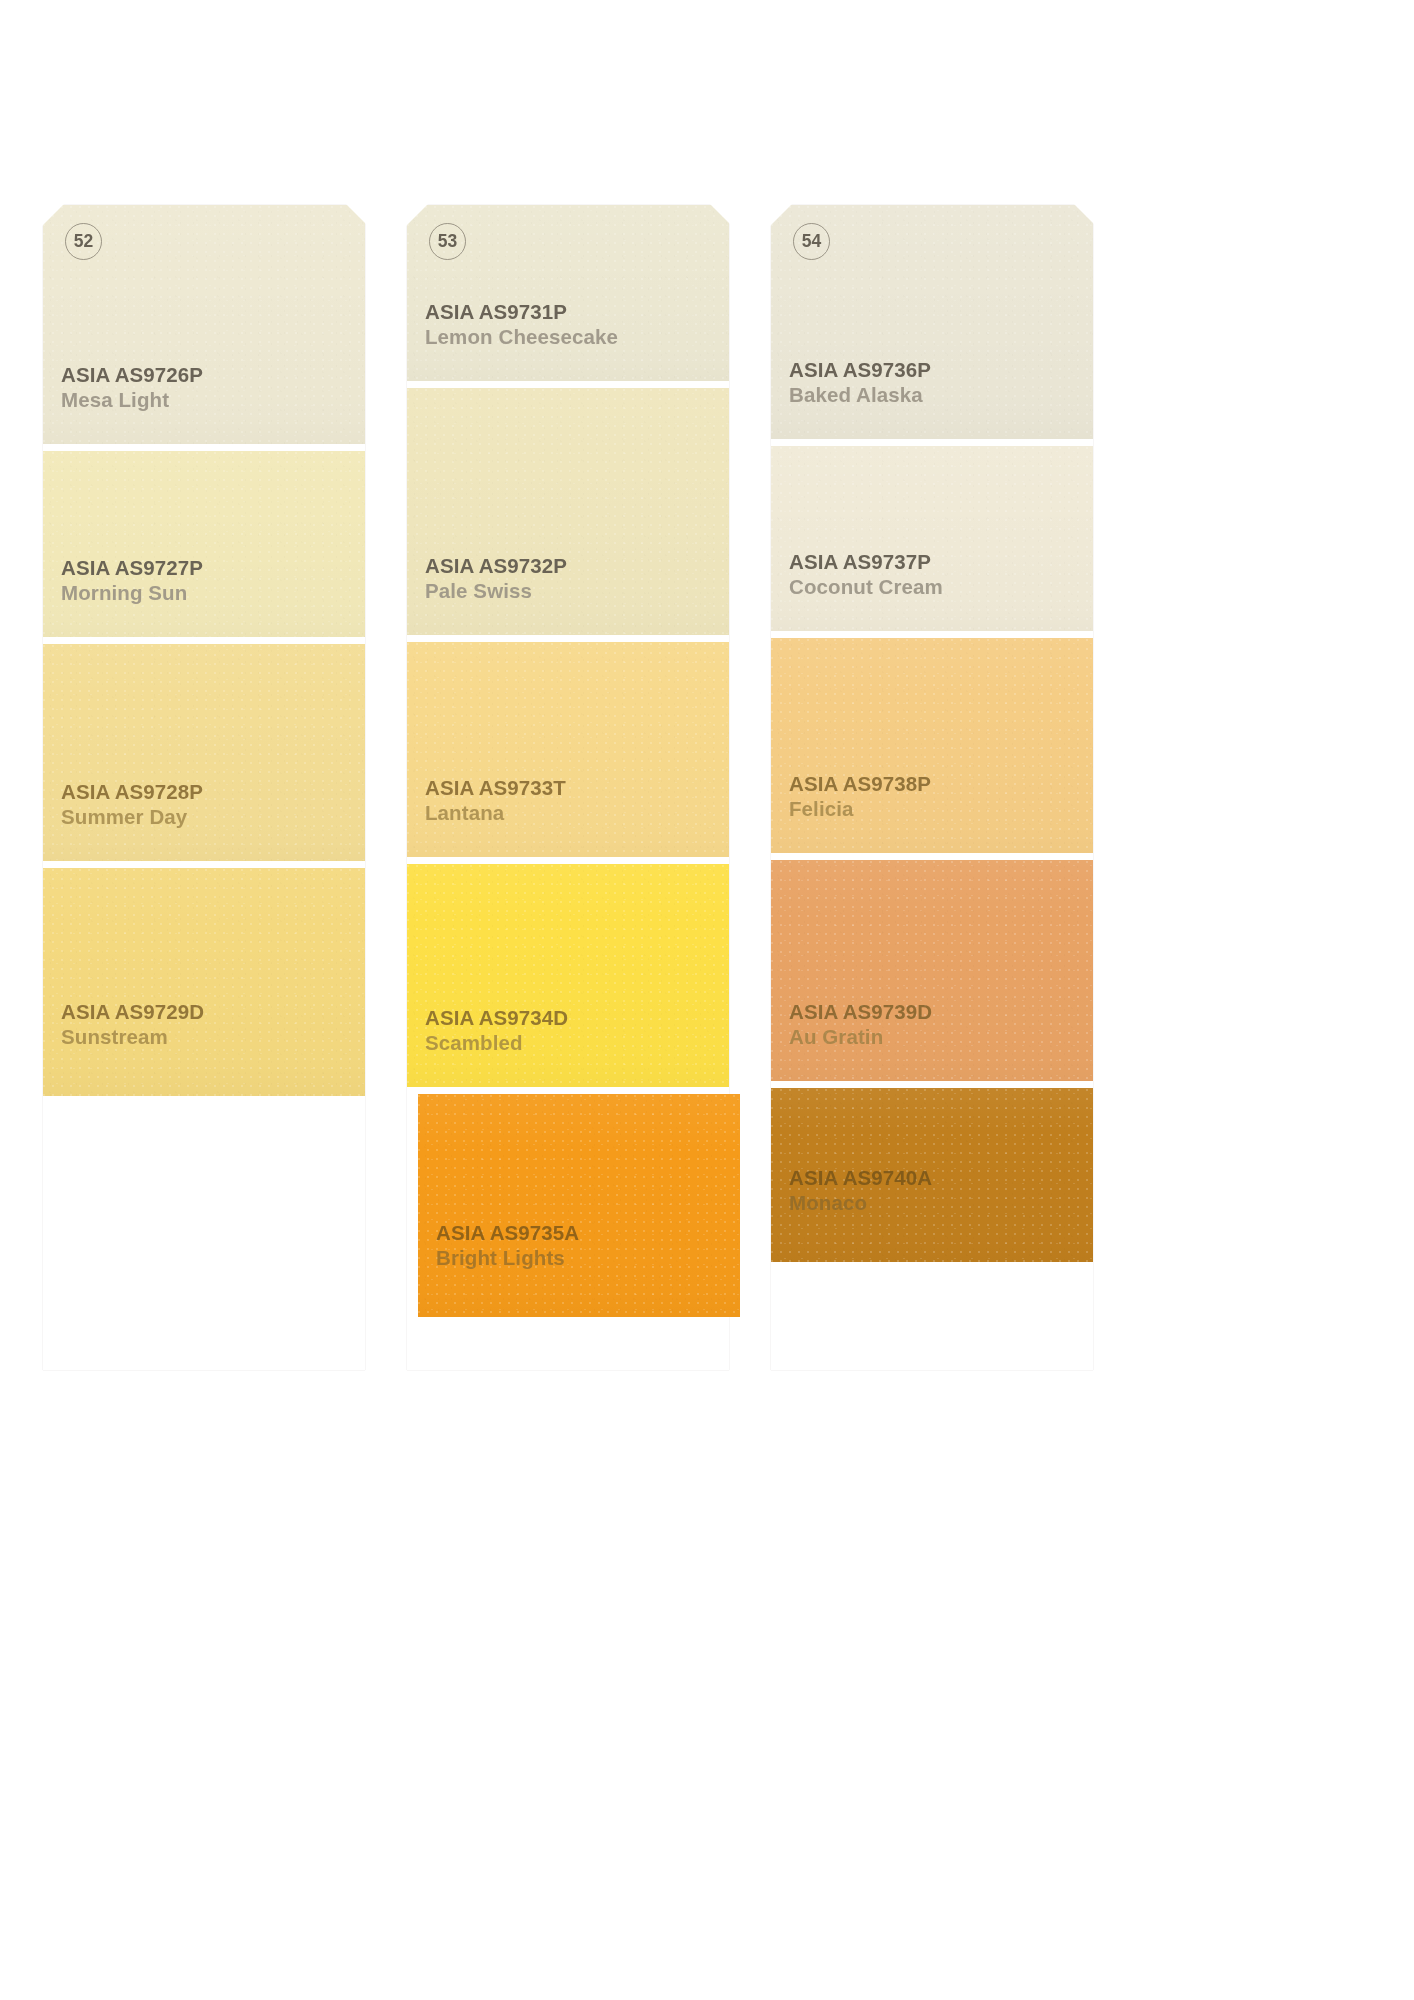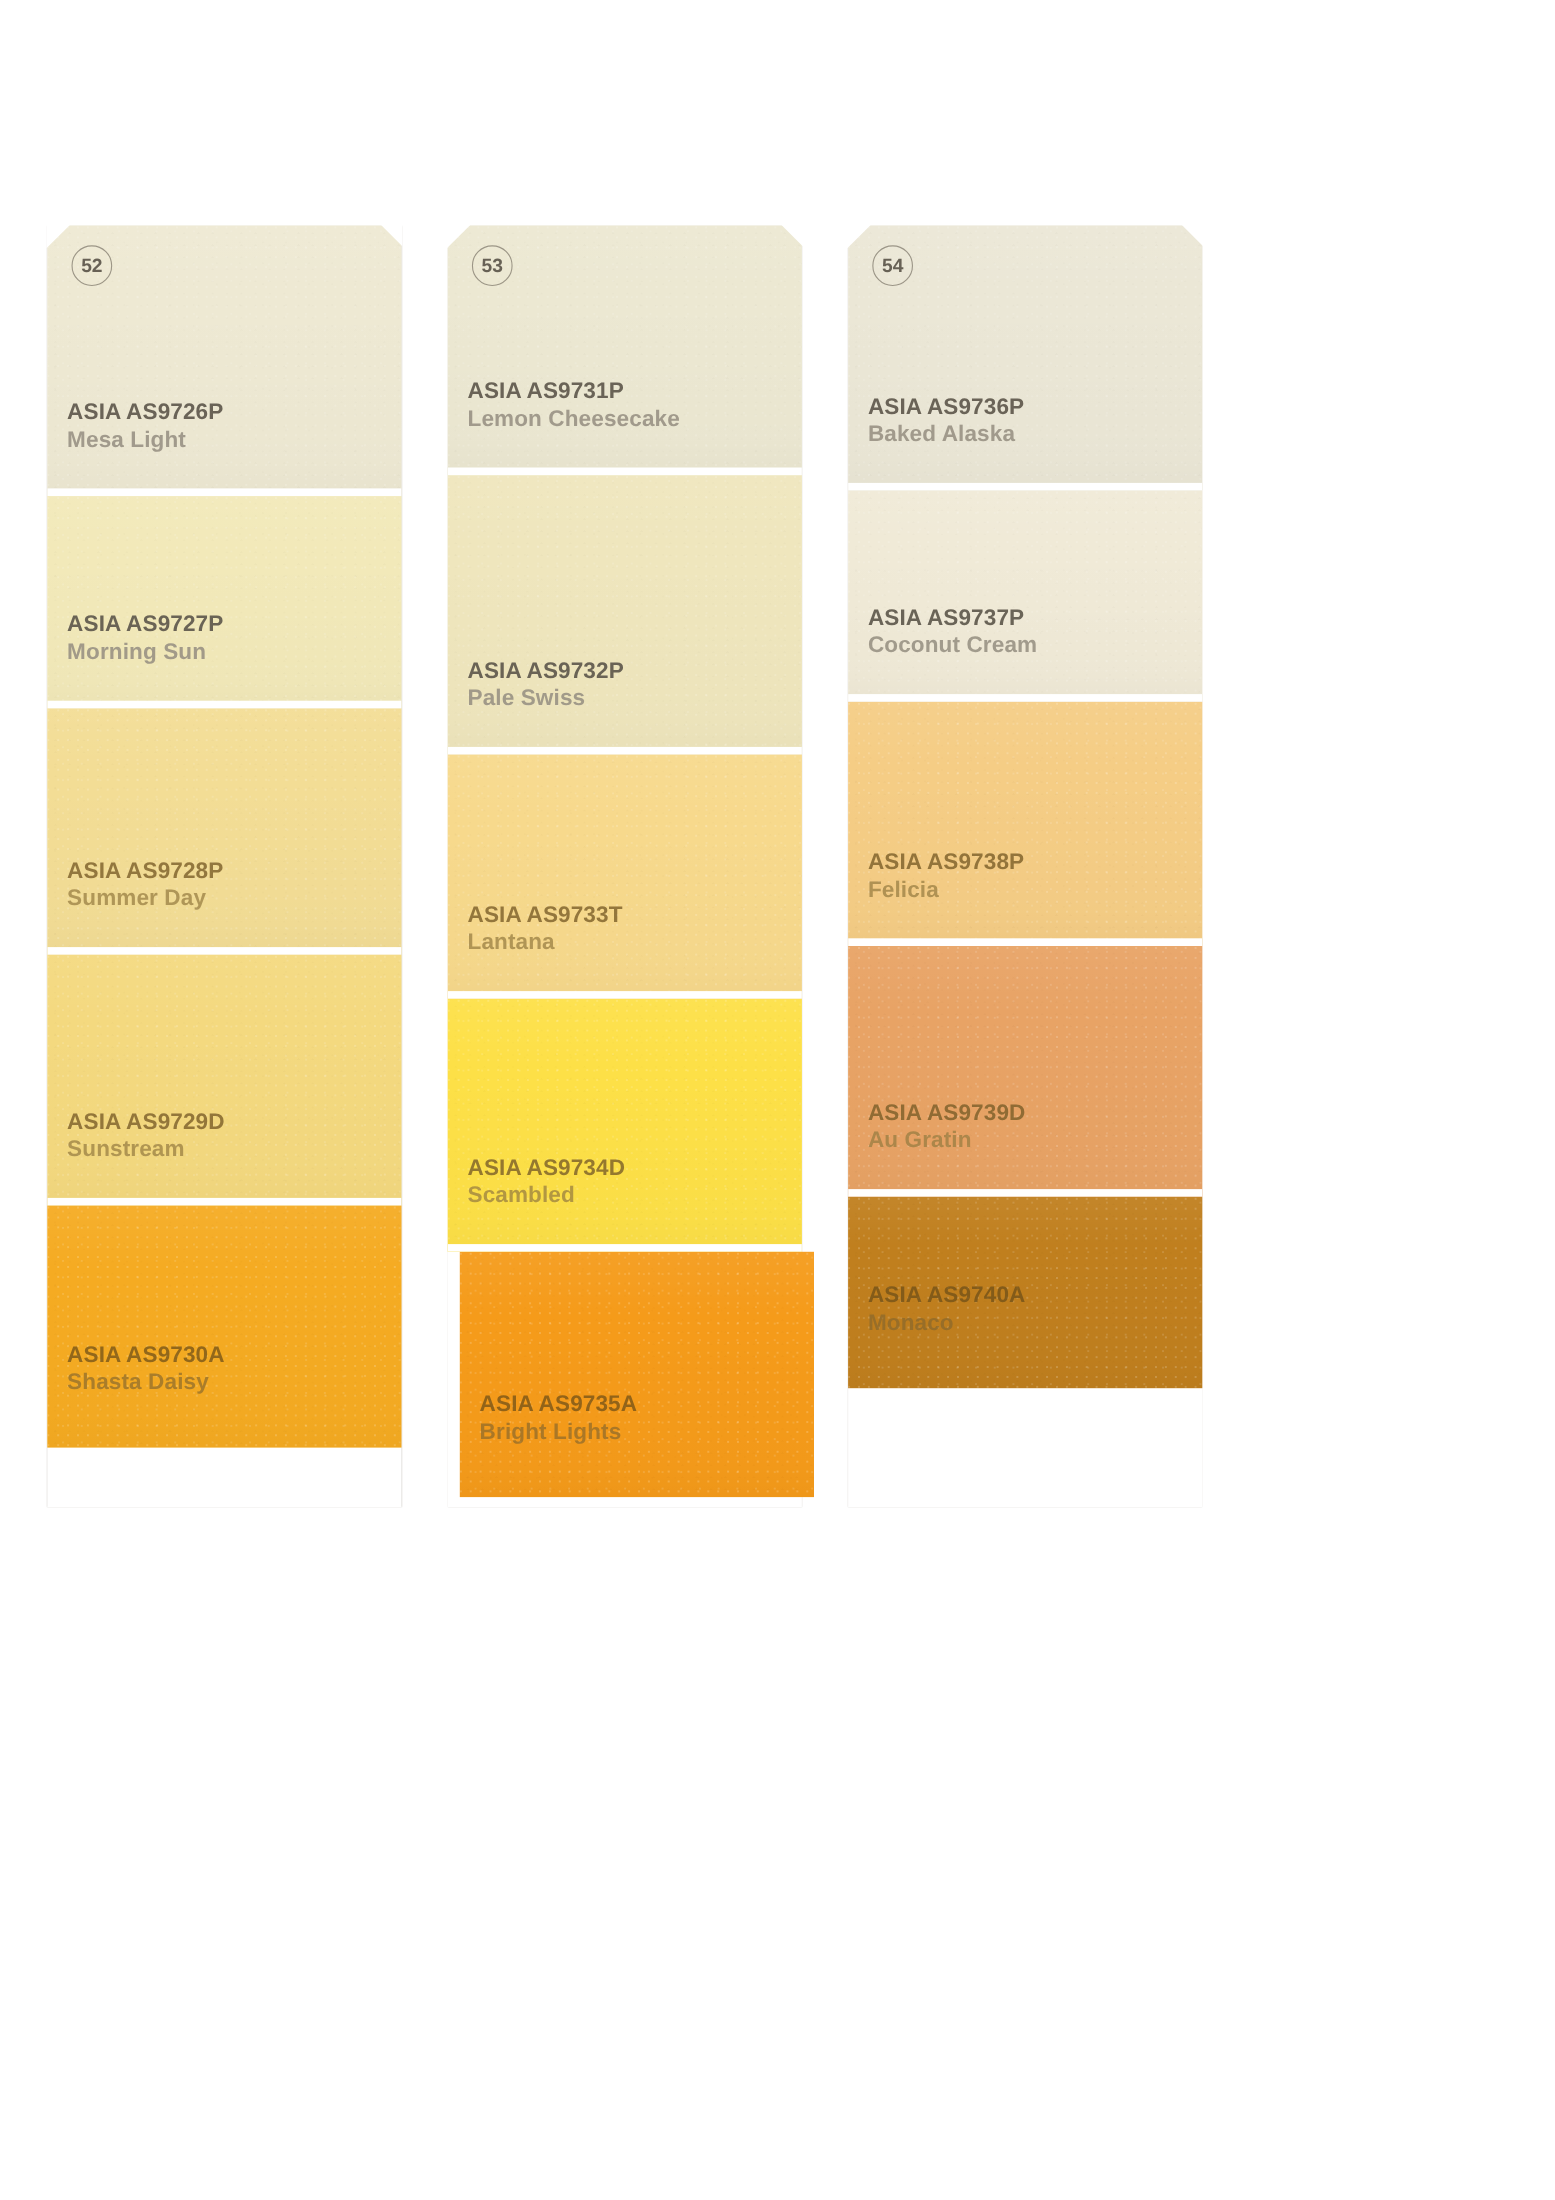--- a/index.html
+++ b/index.html
@@ -193,32 +193,26 @@
           </div>
           <div class="band-sep"></div>
         </div>
         <div class="band dark" style="height: 228px; background: rgb(244, 217, 127);">
           <div class="band-labels">
             <div class="code">ASIA AS9729D</div>
             <div class="cname">Sunstream</div>
           </div>
           <div class="band-sep"></div>
         </div>
-        <div class="band deep" style="height: 220px; background: rgb(245, 171, 34);">
-          <div class="band-labels">
-            <div class="code">ASIA AS9730A</div>
-            <div class="cname">Shasta Daisy</div>
-          </div>
-        </div>
       </div>
       <div class="swatch-card">
         <div class="card-corner"></div>
         <div class="card-corner-r"></div>
         <div class="card-badge">53</div>
-        <div class="band" style="height: 227px; background: rgb(236, 232, 210); padding-left: 26px;">
+        <div class="band" style="height: 183px; background: rgb(236, 232, 210); padding-left: 26px;">
           <div class="band-labels">
             <div class="code">ASIA AS9731P</div>
             <div class="cname">Lemon Cheesecake</div>
           </div>
           <div class="band-sep"></div>
         </div>
         <div class="band" style="height: 254px; background: rgb(239, 230, 189);">
           <div class="band-labels">
             <div class="code">ASIA AS9732P</div>
             <div class="cname">Pale Swiss</div>

